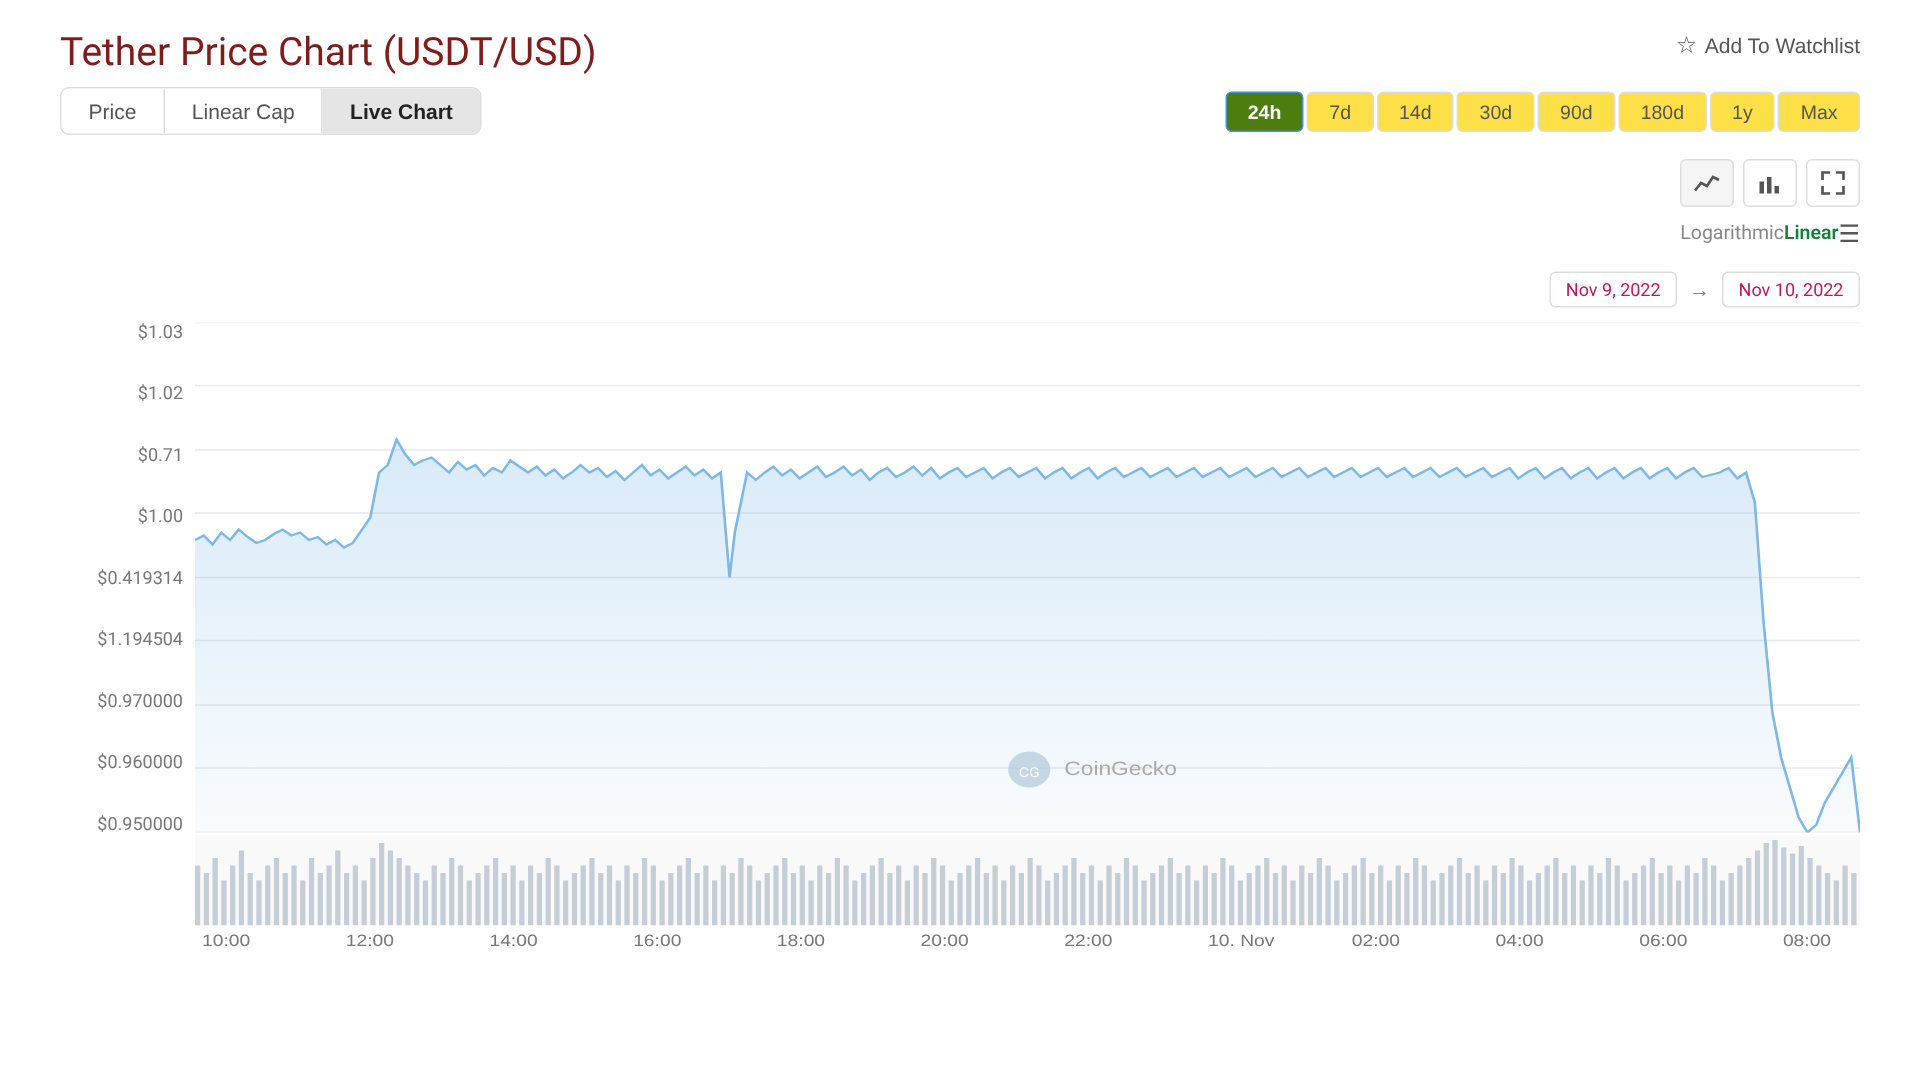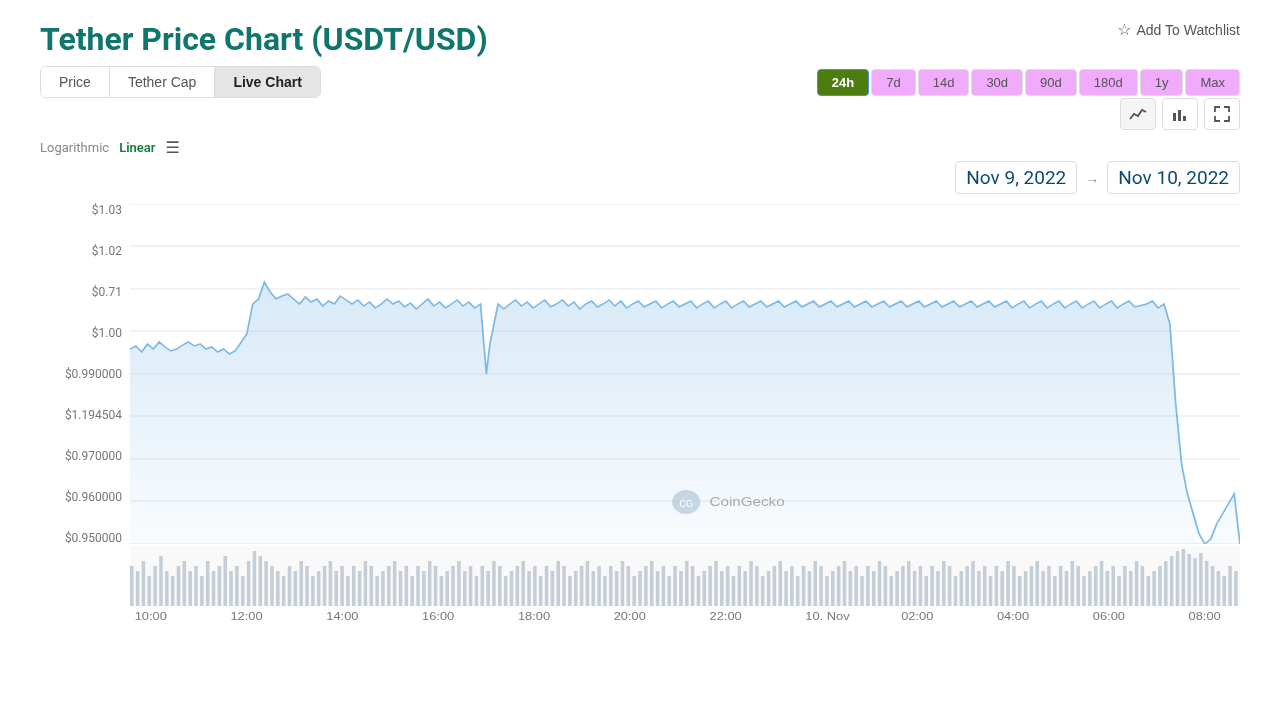--- a/index.html
+++ b/index.html
@@ -9,34 +9,35 @@
       color: #333;
       width: 1280px;
       min-height: 720px;
       overflow-x: hidden;
     }
     .page-container {
       padding: 20px 40px;
       max-width: 1280px;
     }
     .page-title {
-      font-size: 32px;
-      font-weight: 700;
-      color: #0f766e;
+      font-size: 26px;
+      font-weight: 400;
+      color: #7f1d1d;
       margin-bottom: 8px;
     }
     .subtitle {
       font-size: 13px;
       color: #666;
       margin-bottom: 18px;
     }
     .controls-row {
       display: flex;
       align-items: center;
       justify-content: space-between;
+      margin-bottom: 16px;
     }
     .tab-group {
       display: flex;
       border: 1px solid #ddd;
       border-radius: 6px;
       overflow: hidden;
     }
     .tab-btn {
       padding: 7px 18px;
       font-size: 14px;
@@ -65,21 +66,21 @@
     }
     .watchlist-btn .star-icon { font-size: 16px; }
     .time-range-group {
       display: flex;
       gap: 2px;
     }
     .time-btn {
       padding: 5px 14px;
       font-size: 13px;
       cursor: pointer;
-      background: #f0abfc;
+      background: #fde047;
       border: 1px solid #ddd;
       border-radius: 4px;
       color: #555;
       transition: background 0.15s;
     }
     .time-btn.active {
       background: #4d7c0f;
       color: #fff;
       border-color: #4a90d9;
       font-weight: 600;
@@ -96,23 +97,22 @@
       justify-content: center;
       font-size: 16px;
       color: #555;
     }
     .icon-btn.active {
       background: #f5f5f5;
     }
     .scale-row {
       display: flex;
       align-items: center;
-      justify-content: flex-start;
-      gap: 10px;
-      margin-bottom: 4px;
+      justify-content: flex-end;
+      margin-bottom: 16px;
     }
     .scale-label {
       font-size: 13px;
       color: #888;
       cursor: pointer;
     }
     .scale-label.active {
       color: #15803d;
       font-weight: 600;
     }
@@ -125,22 +125,22 @@
       display: flex;
       align-items: center;
       justify-content: flex-end;
       gap: 8px;
       margin-bottom: 10px;
     }
     .date-pill {
       padding: 4px 10px;
       border: 1px solid #ddd;
       border-radius: 4px;
-      font-size: 19px;
-      color: #0c4a6e;
+      font-size: 12px;
+      color: #be185d;
       background: #fff;
     }
     .arrow-icon { color: #888; font-size: 14px; }
 
     
     .chart-wrapper {
       position: relative;
       margin-left: 0;
     }
     .chart-area {
@@ -207,21 +207,21 @@
     <button class="watchlist-btn">
       <span class="star-icon">☆</span>
       <span>Add To Watchlist</span>
     </button>
   </div>
 
   <div class="controls-row">
 
     <div class="tab-group">
       <button class="tab-btn">Price</button>
-      <button class="tab-btn">Tether Cap</button>
+      <button class="tab-btn">Linear Cap</button>
       <button class="tab-btn active">Live Chart</button>
     </div>
 
     <div class="time-range-group">
       <button class="time-btn active">24h</button>
       <button class="time-btn">7d</button>
       <button class="time-btn">14d</button>
       <button class="time-btn">30d</button>
       <button class="time-btn">90d</button>
       <button class="time-btn">180d</button>
@@ -266,21 +266,21 @@
   </div>
 
   <div class="chart-wrapper">
     <div class="chart-area">
 
       <div class="y-axis">
         <span class="y-label">$1.03</span>
         <span class="y-label">$1.02</span>
         <span class="y-label">$0.71</span>
         <span class="y-label">$1.00</span>
-        <span class="y-label">$0.990000</span>
+        <span class="y-label">$0.419314</span>
         <span class="y-label">$1.194504</span>
         <span class="y-label">$0.970000</span>
         <span class="y-label">$0.960000</span>
         <span class="y-label">$0.950000</span>
       </div>
 
       <div class="chart-svg-container">
         <svg viewBox="0 0 950 340" preserveAspectRatio="none" style="height:340px;">
 
           <line x1="0" y1="0" x2="950" y2="0" stroke="#e8e8e8" stroke-width="1"></line>

